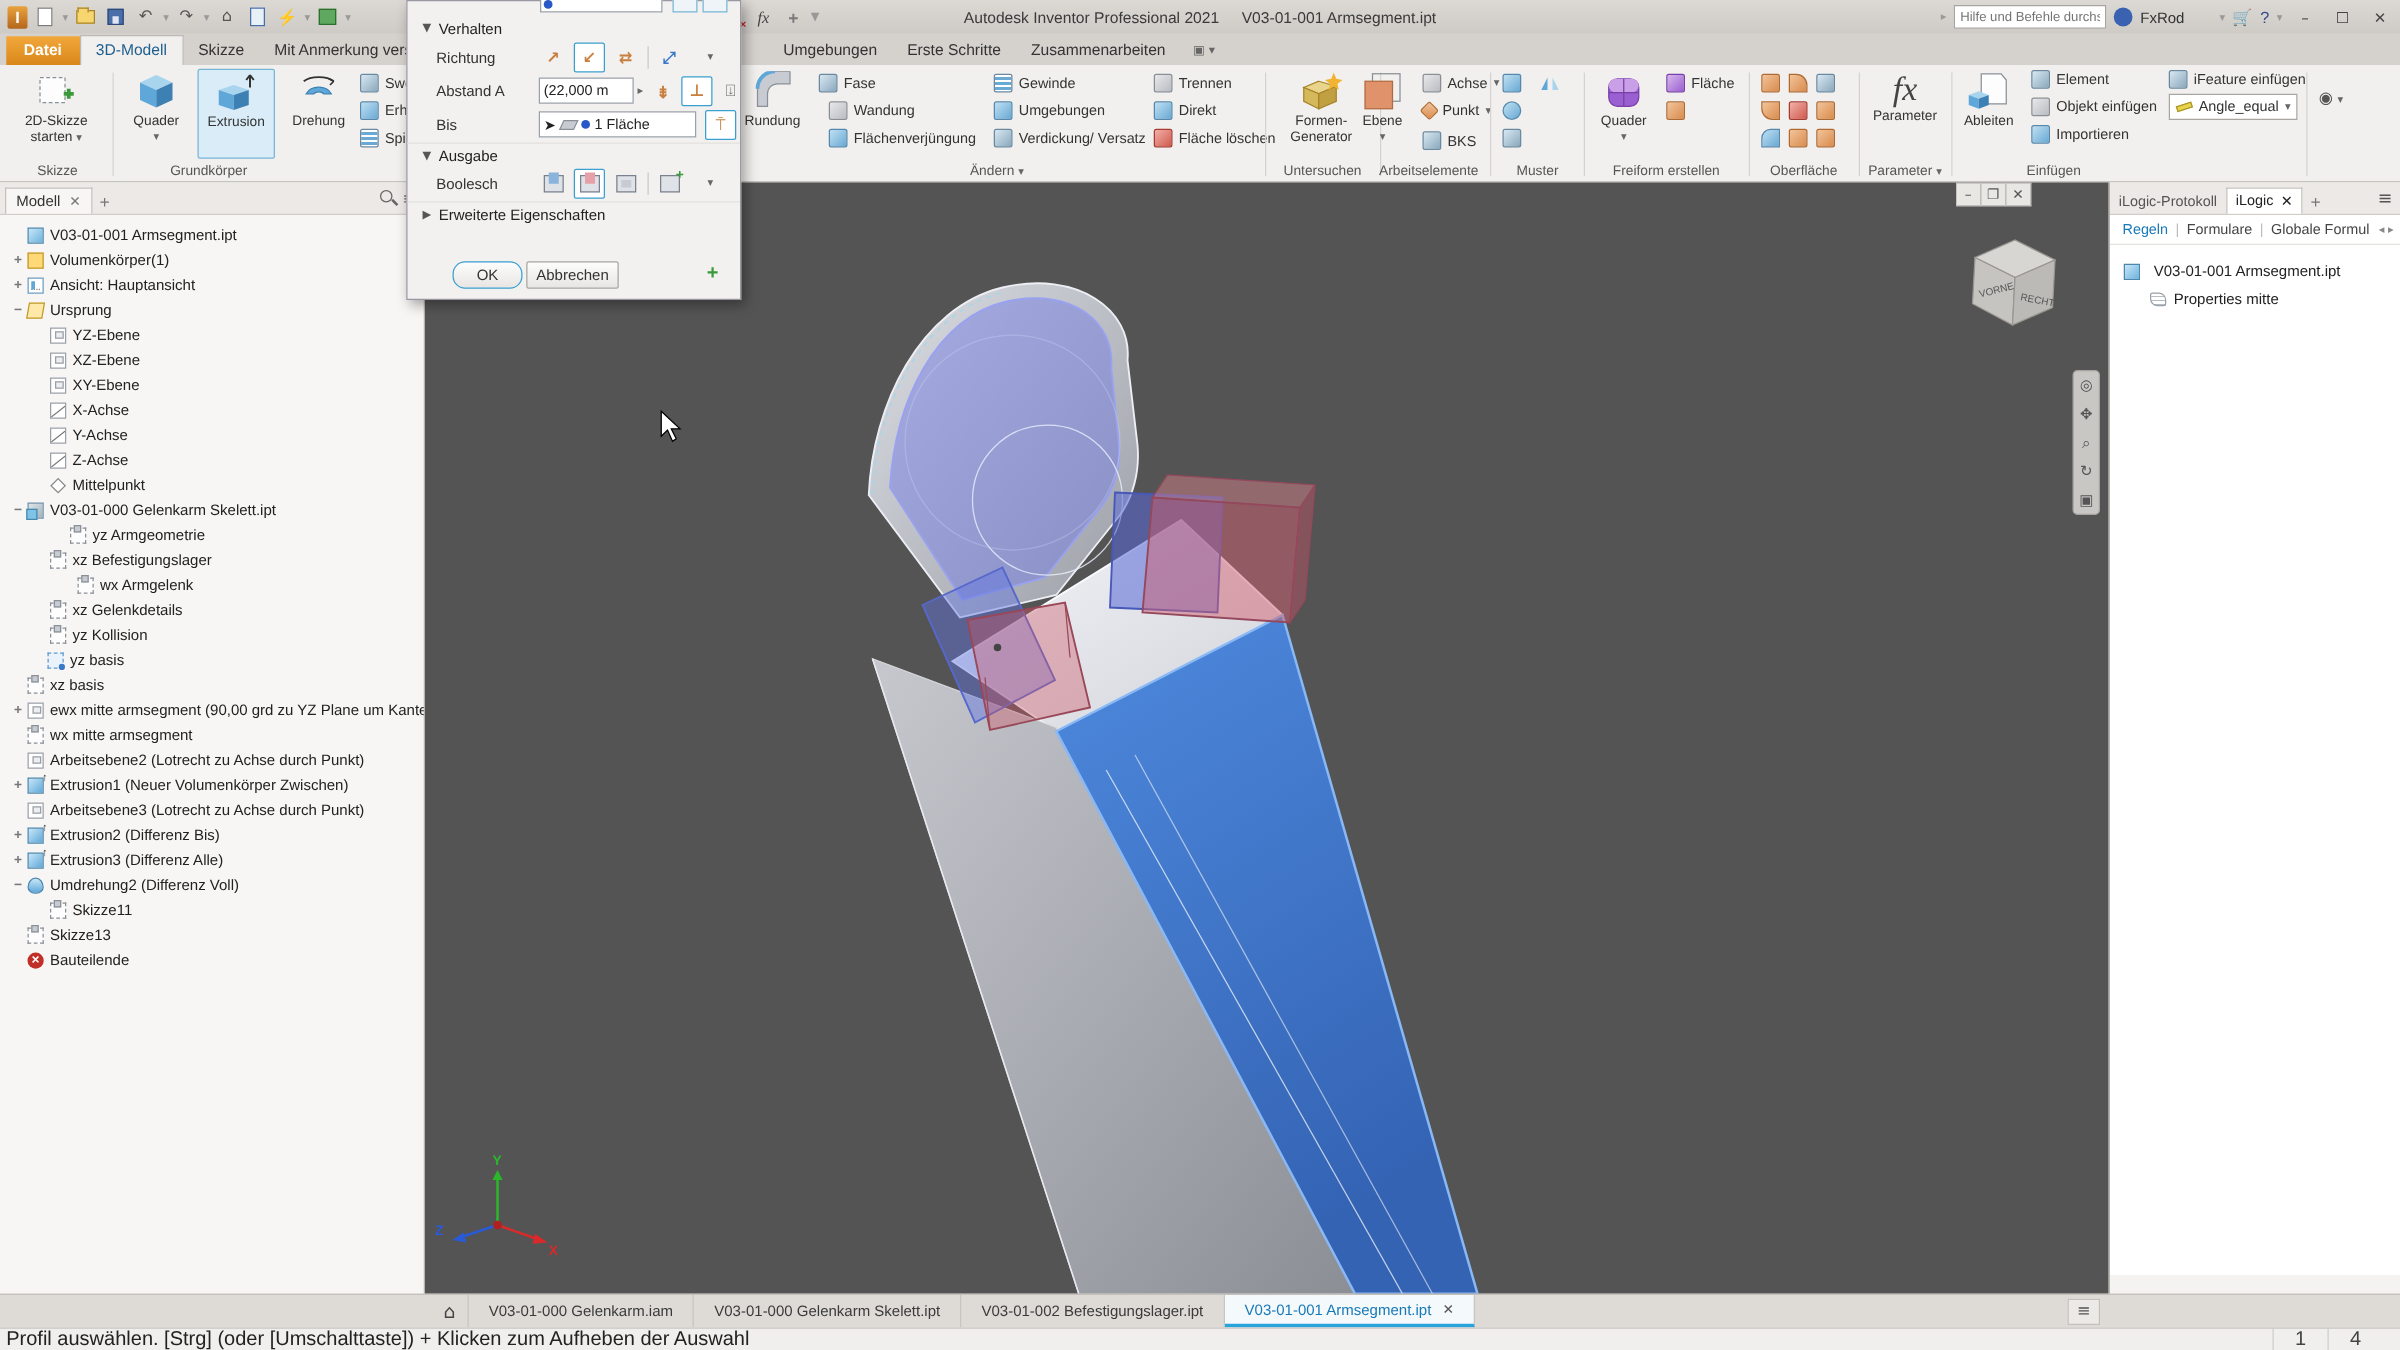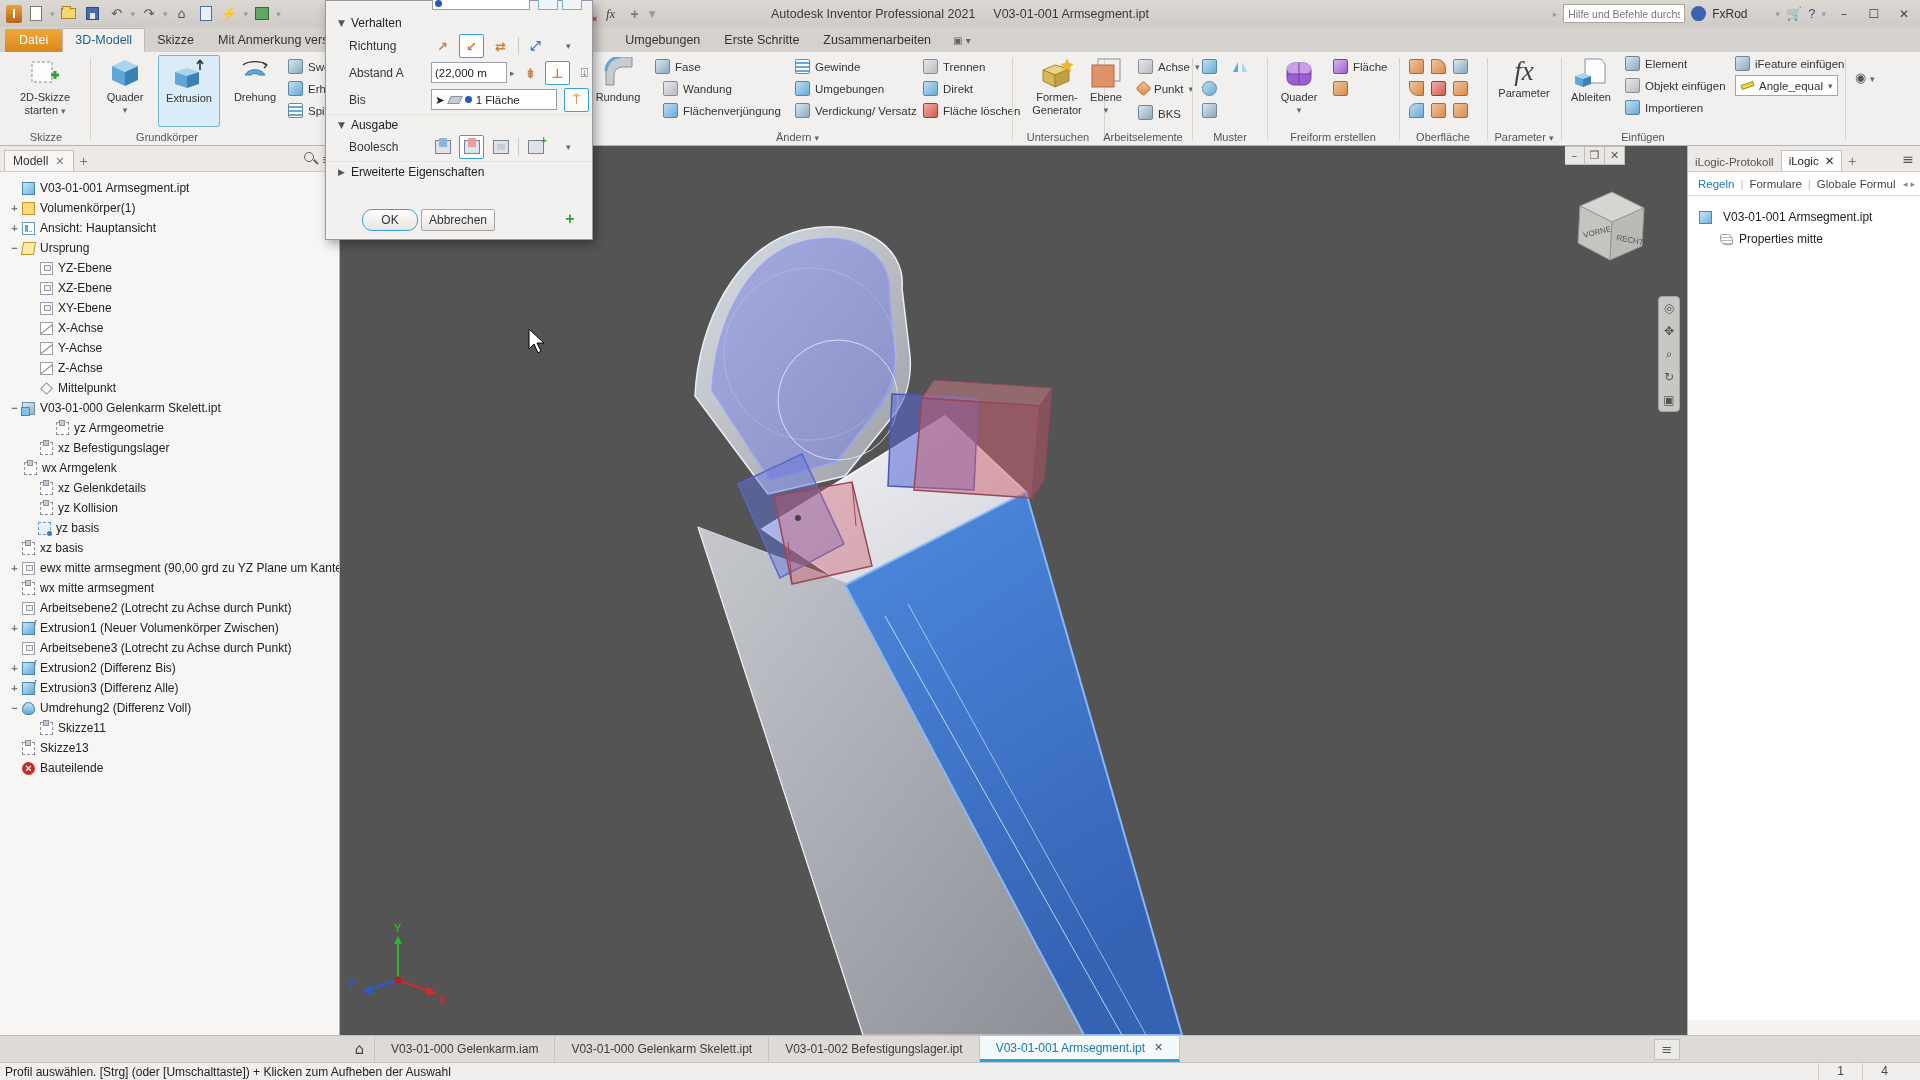--- a/index.html
+++ b/index.html
@@ -27,21 +27,21 @@
   #title-right { position:absolute; right:0; top:0; height:27px; display:flex; align-items:center; gap:6px; padding-right:4px; }
   #help-search { width:122px; height:19px; border:1px solid #a8a5a1; background:#fff; font-size:10.5px; padding:0 4px; color:#444; font-family:"Liberation Sans",sans-serif; }
   .person-ic { width:13px; height:13px; border-radius:50%; background:#3a62b0; position:relative; }
   .person-ic::after { content:""; position:absolute; left:-3px; top:11px; width:19px; height:8px; border-radius:50% 50% 0 0; background:#3a62b0; }
   .cart-ic, .help-ic { color:#3a4a8a; font-size:13px; }
   .win-btn { width:24px; height:20px; display:flex; align-items:center; justify-content:center; color:#444; font-size:12px; font-family:"DejaVu Sans",sans-serif; }
 
   
   #tabrow { position:absolute; left:0; top:27px; width:1920px; height:25px; background:#d5d2ce; display:flex; align-items:flex-end; }
   .rtab { padding:4px 12px 5px 12px; font-size:12.5px; color:#333; white-space:nowrap; }
-  .rtab.datei { background:linear-gradient(#f2a73a,#d9881a); color:#fff; margin-left:5px; padding:4px 14px 5px; }
+  .rtab.datei { background:linear-gradient(#f2a73a,#d9881a); color:#fff; margin-left:5px; padding:4px 14px 5px;font-weight:bold; }
   .rtab.active { background:#f1f0ee; color:#1e5f8e; border:1px solid #bdbab6; border-bottom:none; }
   .tab-spacer { width:245px; }
   .ribbon-toggle { margin-left:10px; color:#666; font-size:10px; padding-bottom:6px; font-family:"DejaVu Sans",sans-serif; }
 
   
   #ribbon { position:absolute; left:0; top:52px; width:1920px; height:94px; background:#f1f0ee; border-bottom:1px solid #b8b5b1; }
   .rgroup { position:absolute; top:0; height:93px; }
   .rgroup .glabel { position:absolute; bottom:2px; left:0; right:0; text-align:center; font-size:11px; color:#555; white-space:nowrap; }
   .gsep { position:absolute; top:6px; bottom:4px; width:1px; background:#d6d3cf; }
   .bigbtn { position:absolute; top:3px; width:62px; height:72px; display:flex; flex-direction:column; align-items:center; justify-content:flex-start; font-size:11px; color:#333; text-align:center; line-height:13px; }
@@ -142,21 +142,21 @@
 
   
   #doctabbar { position:absolute; left:0; top:1035px; width:1920px; height:27px; background:#dedbd7; border-top:1px solid #c4c1bd; display:flex; align-items:stretch; }
   #home-tab { width:30px; margin-left:345px; display:flex; align-items:center; justify-content:center; color:#444; font-size:15px; font-family:"DejaVu Sans",sans-serif; border-right:1px solid #c8c5c1; }
   .dtab { padding:0 16px; display:flex; align-items:center; gap:9px; font-size:12px; color:#3a3a3a; border-right:1px solid #c8c5c1; white-space:nowrap; }
   .dtab.active { background:#f4f9fc; color:#1879b8; border-bottom:3px solid #29a3dc; }
   .dtab .x { color:#555; font-size:11px; }
   #dt-burger { position:absolute; right:240px; top:3px; width:26px; height:21px; background:#eceae7; border:1px solid #c4c1bd; text-align:center; line-height:19px; color:#555; font-size:13px; }
 
   
-  #statusbar { position:absolute; left:0; top:1062px; width:1920px; height:18px; background:#f1efed; border-top:1px solid #c8c5c1; display:flex; align-items:center; font-size:12px; color:#222; }
+  #statusbar { position:absolute; left:0; top:1062px; width:1920px; height:18px; background:#f1efed; border-top:1px solid #c8c5c1; display:flex; align-items:center; font-size:16px; color:#222; }
   #status-msg { padding-left:5px; }
   #status-right { margin-left:auto; display:flex; height:100%; align-items:center; }
   .scell { width:44px; text-align:center; border-left:1px solid #d0cdc9; height:100%; line-height:17px; color:#444; }
   #grip { width:14px; height:100%; }
 </style>
 </head>
 <body>
 
 <div id="titlebar">
   <div class="qat">
@@ -666,21 +666,21 @@
       <div class="trow" style="padding-left: 42px;">
       <span class="texp"></span>
       <span class="ti ti-sketch"></span>
       <span class="tlabel">yz Armgeometrie</span>
     </div>
       <div class="trow" style="padding-left: 26px;">
       <span class="texp"></span>
       <span class="ti ti-sketch"></span>
       <span class="tlabel">xz Befestigungslager</span>
     </div>
-      <div class="trow" style="padding-left: 10px;">
+      <div class="trow" style="padding-left: 24px; margin-left: 24px;">
       <span class="texp"></span>
       <span class="ti ti-sketch"></span>
       <span class="tlabel">wx Armgelenk</span>
     </div>
       <div class="trow" style="padding-left: 26px;">
       <span class="texp"></span>
       <span class="ti ti-sketch"></span>
       <span class="tlabel">xz Gelenkdetails</span>
     </div>
       <div class="trow" style="padding-left: 26px;">

